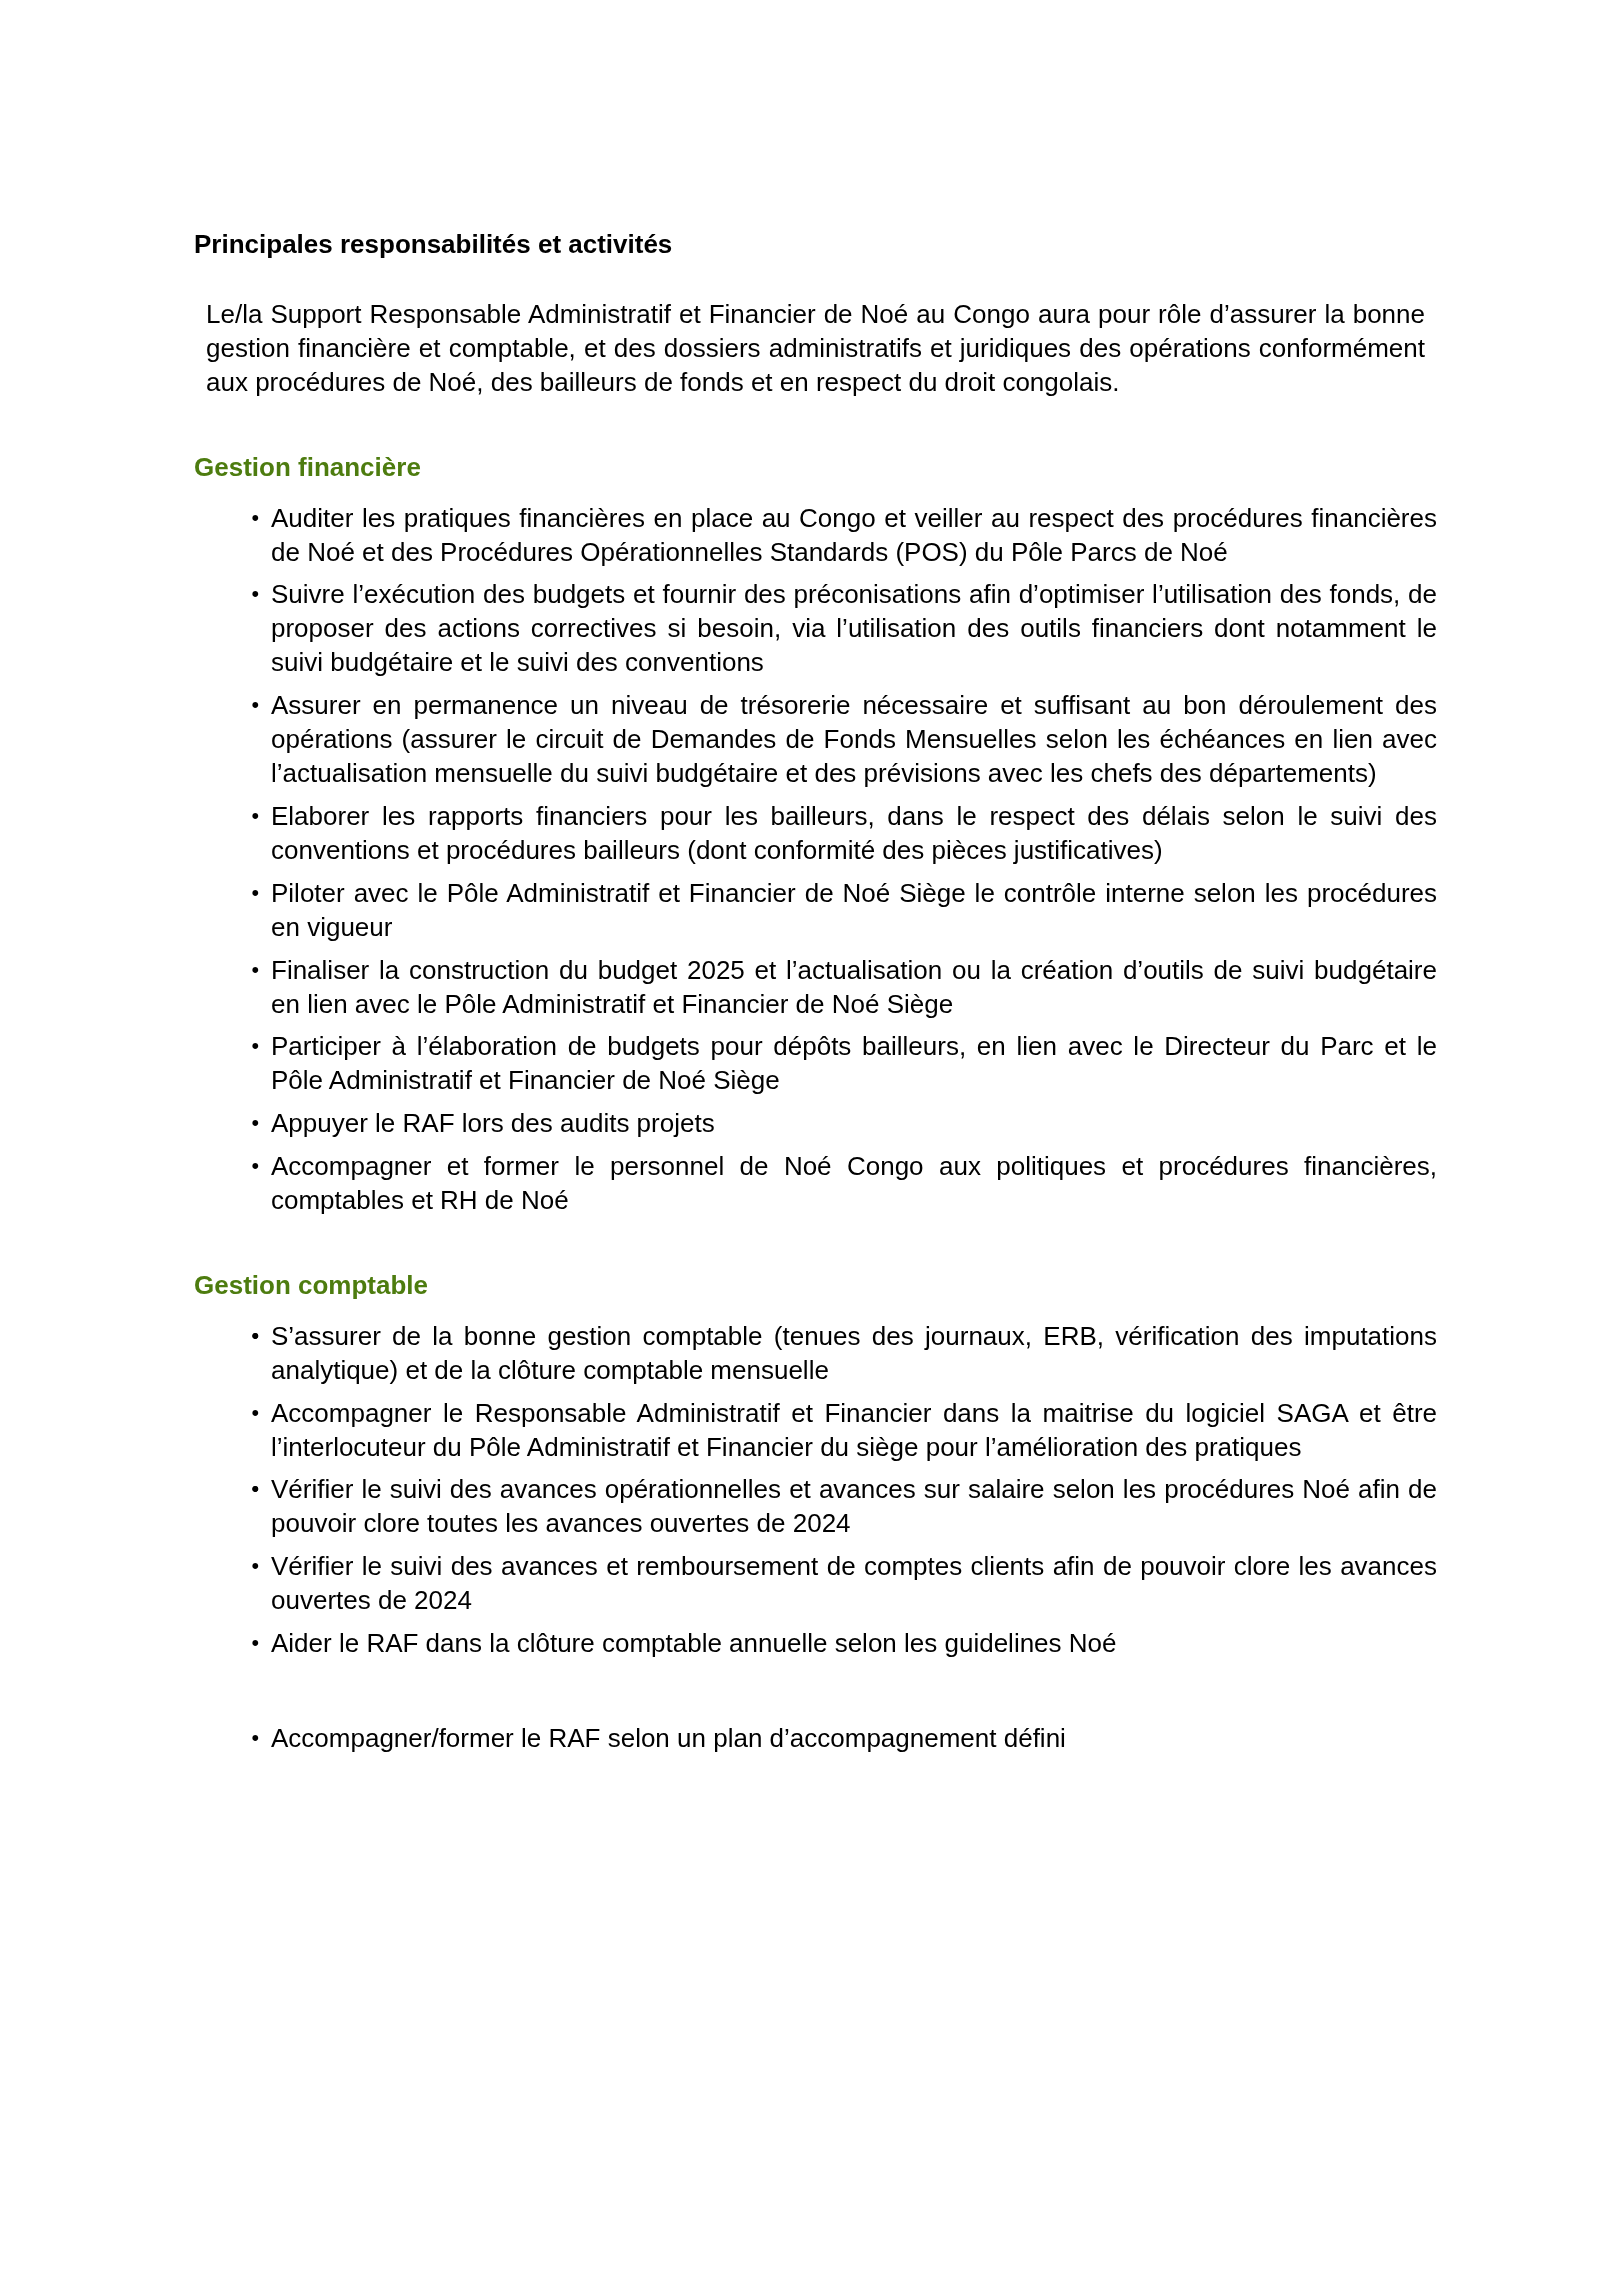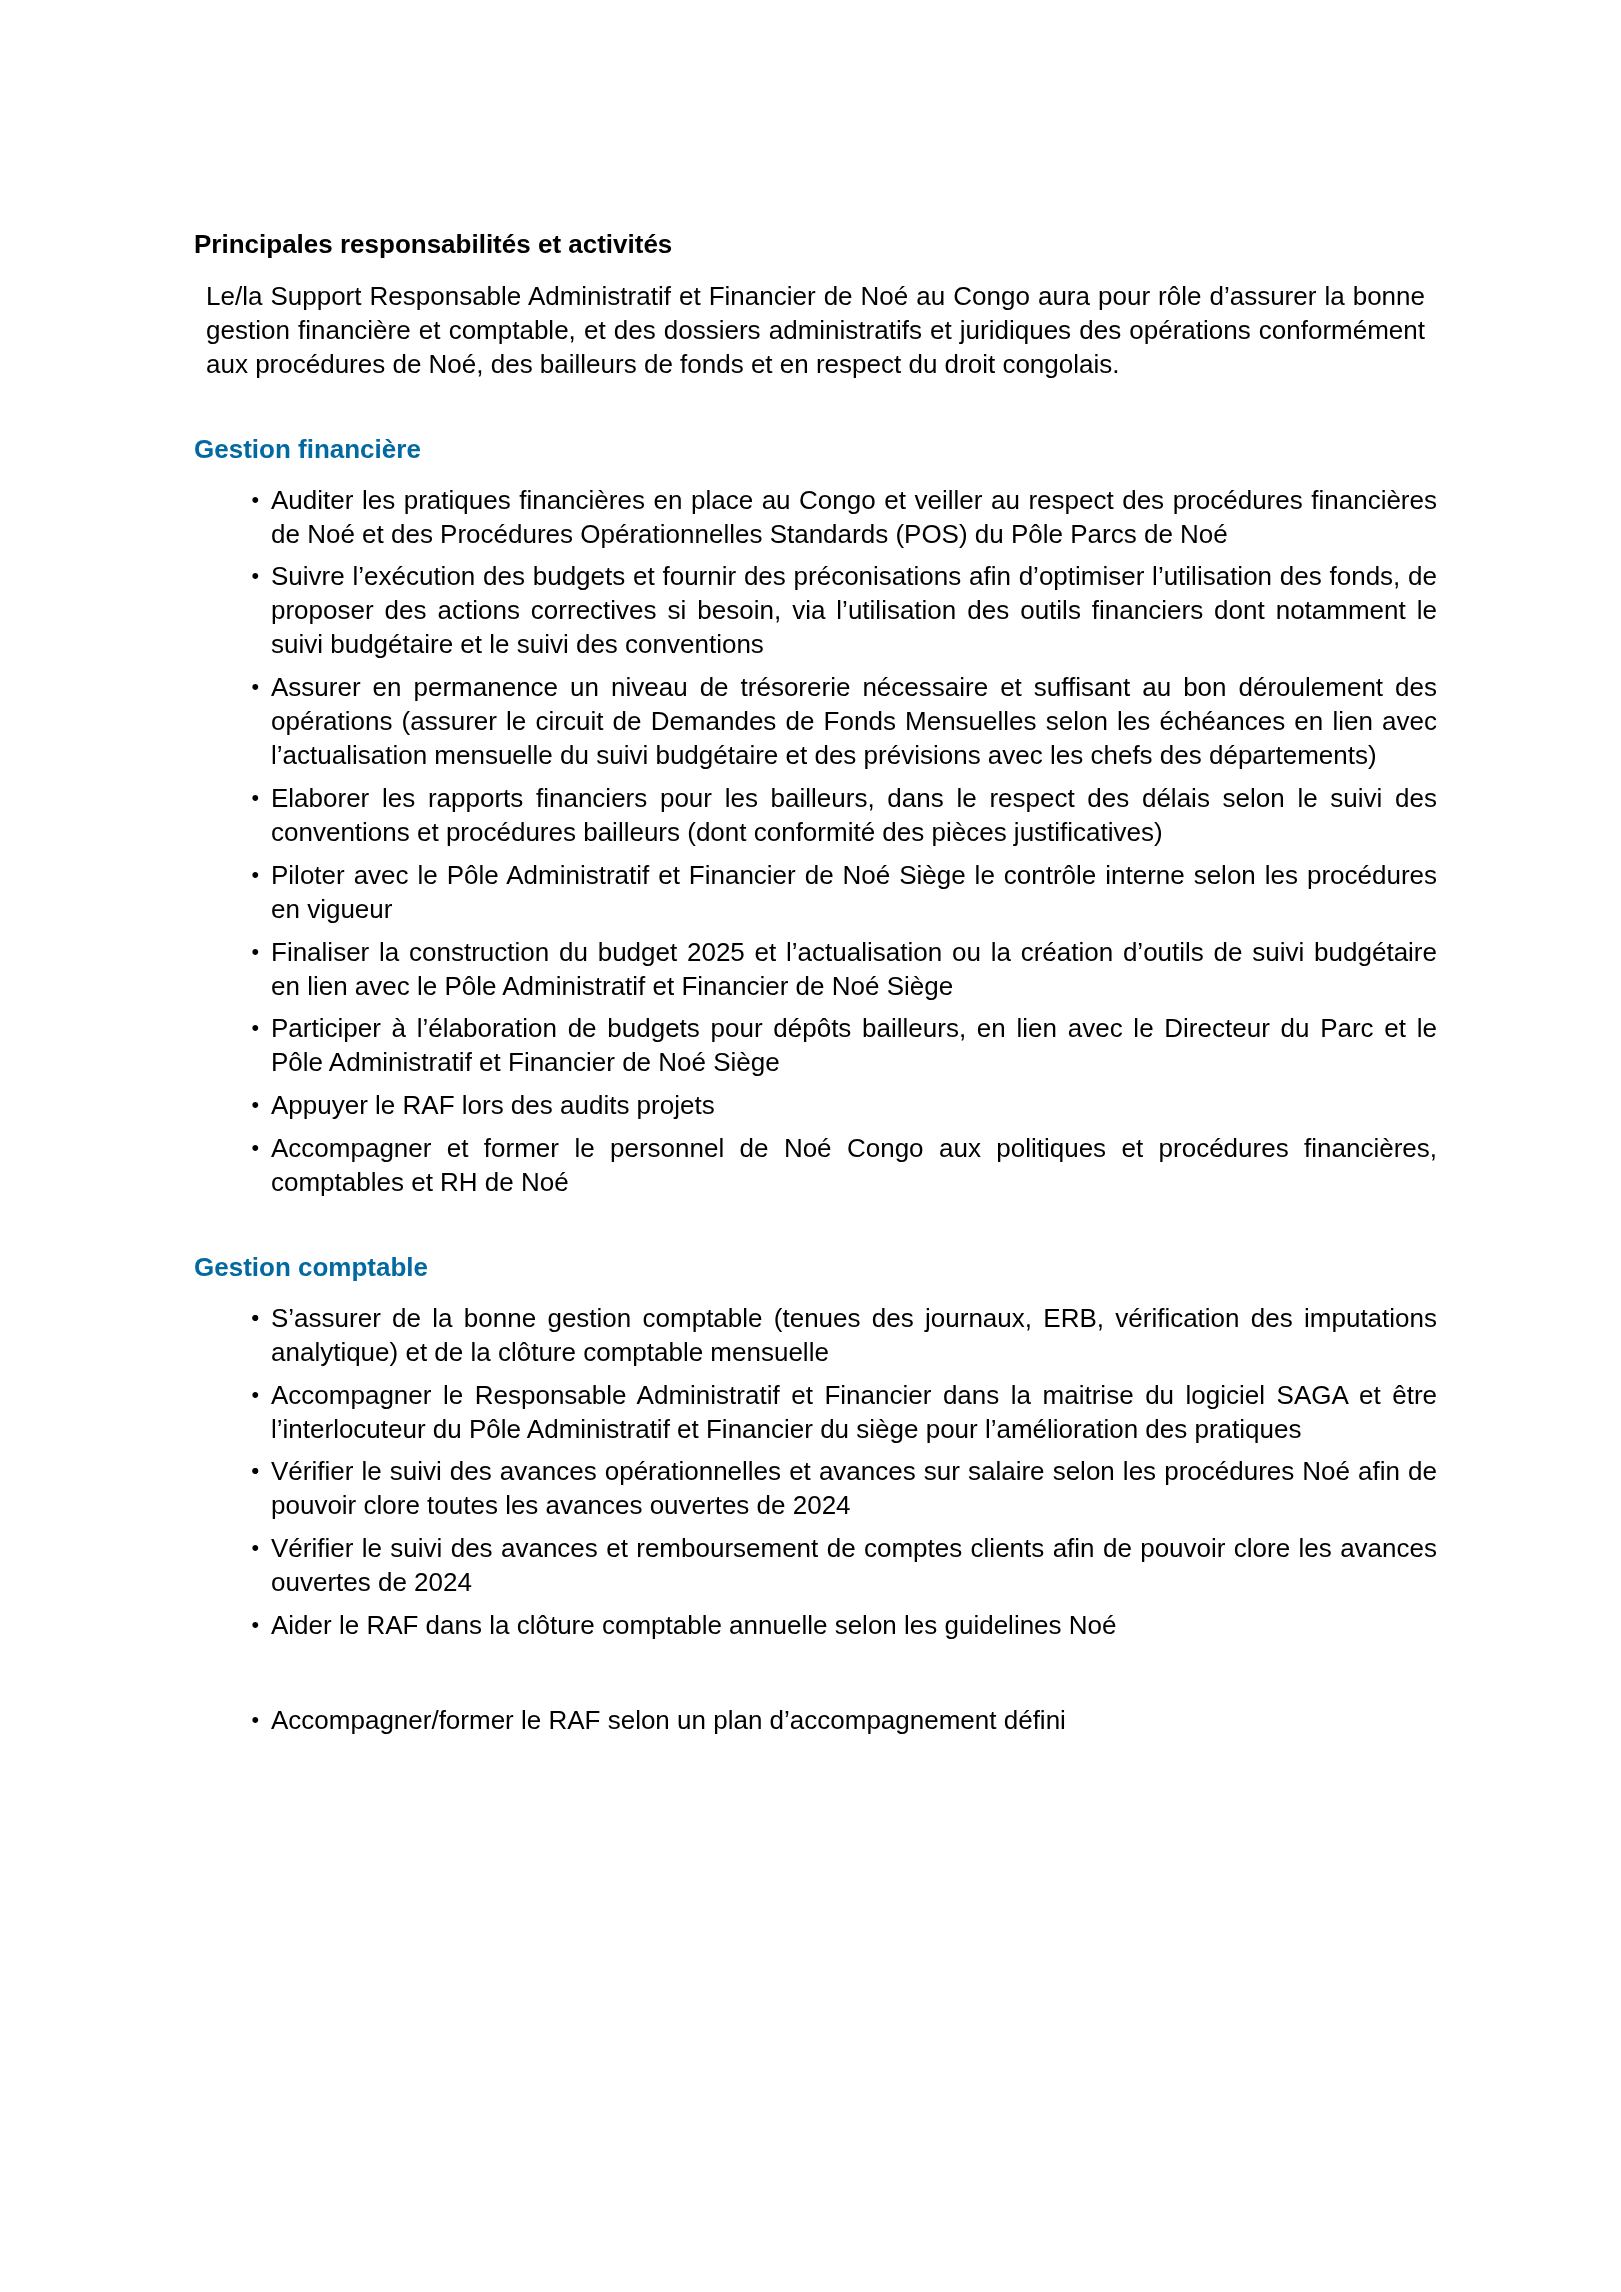--- a/index.html
+++ b/index.html
@@ -2,24 +2,24 @@
 <html><head>
 <meta charset="utf-8">
 <style>
   html, body { margin: 0; padding: 0; background: #ffffff; }
   body { width: 1621px; height: 2293px; position: relative; overflow: hidden; }
   .page {
     position: absolute; left: 194px; top: 227px; width: 1243px;
     font-family: "Liberation Sans", sans-serif; color: #000000;
     font-size: 26px; line-height: 34px;
   }
-  .title { font-weight: bold; margin: 0 0 18px 0; }
+  .title { font-weight: bold; margin: 0 0 36px 0; }
   .intro { text-align: justify; margin: 12px; }
   .section-heading {
-    font-weight: bold; color: #0369a1; margin: 51px 0 16.7px 0;
+    font-weight: bold; color: #4d7c0f; margin: 51px 0 16.7px 0;
   }
   ul.bullets { list-style: none; margin: 0; padding: 0 0 0 77px; }
   ul.bullets li {
     position: relative; text-align: justify; margin: 0 0 8.8px 0;
   }
   ul.bullets li .dot {
     position: absolute; left: -19.6px; top: 0; font-size: 21.6px;
   }
   .s2 { }
   .s3 { margin-top: 61px; }

